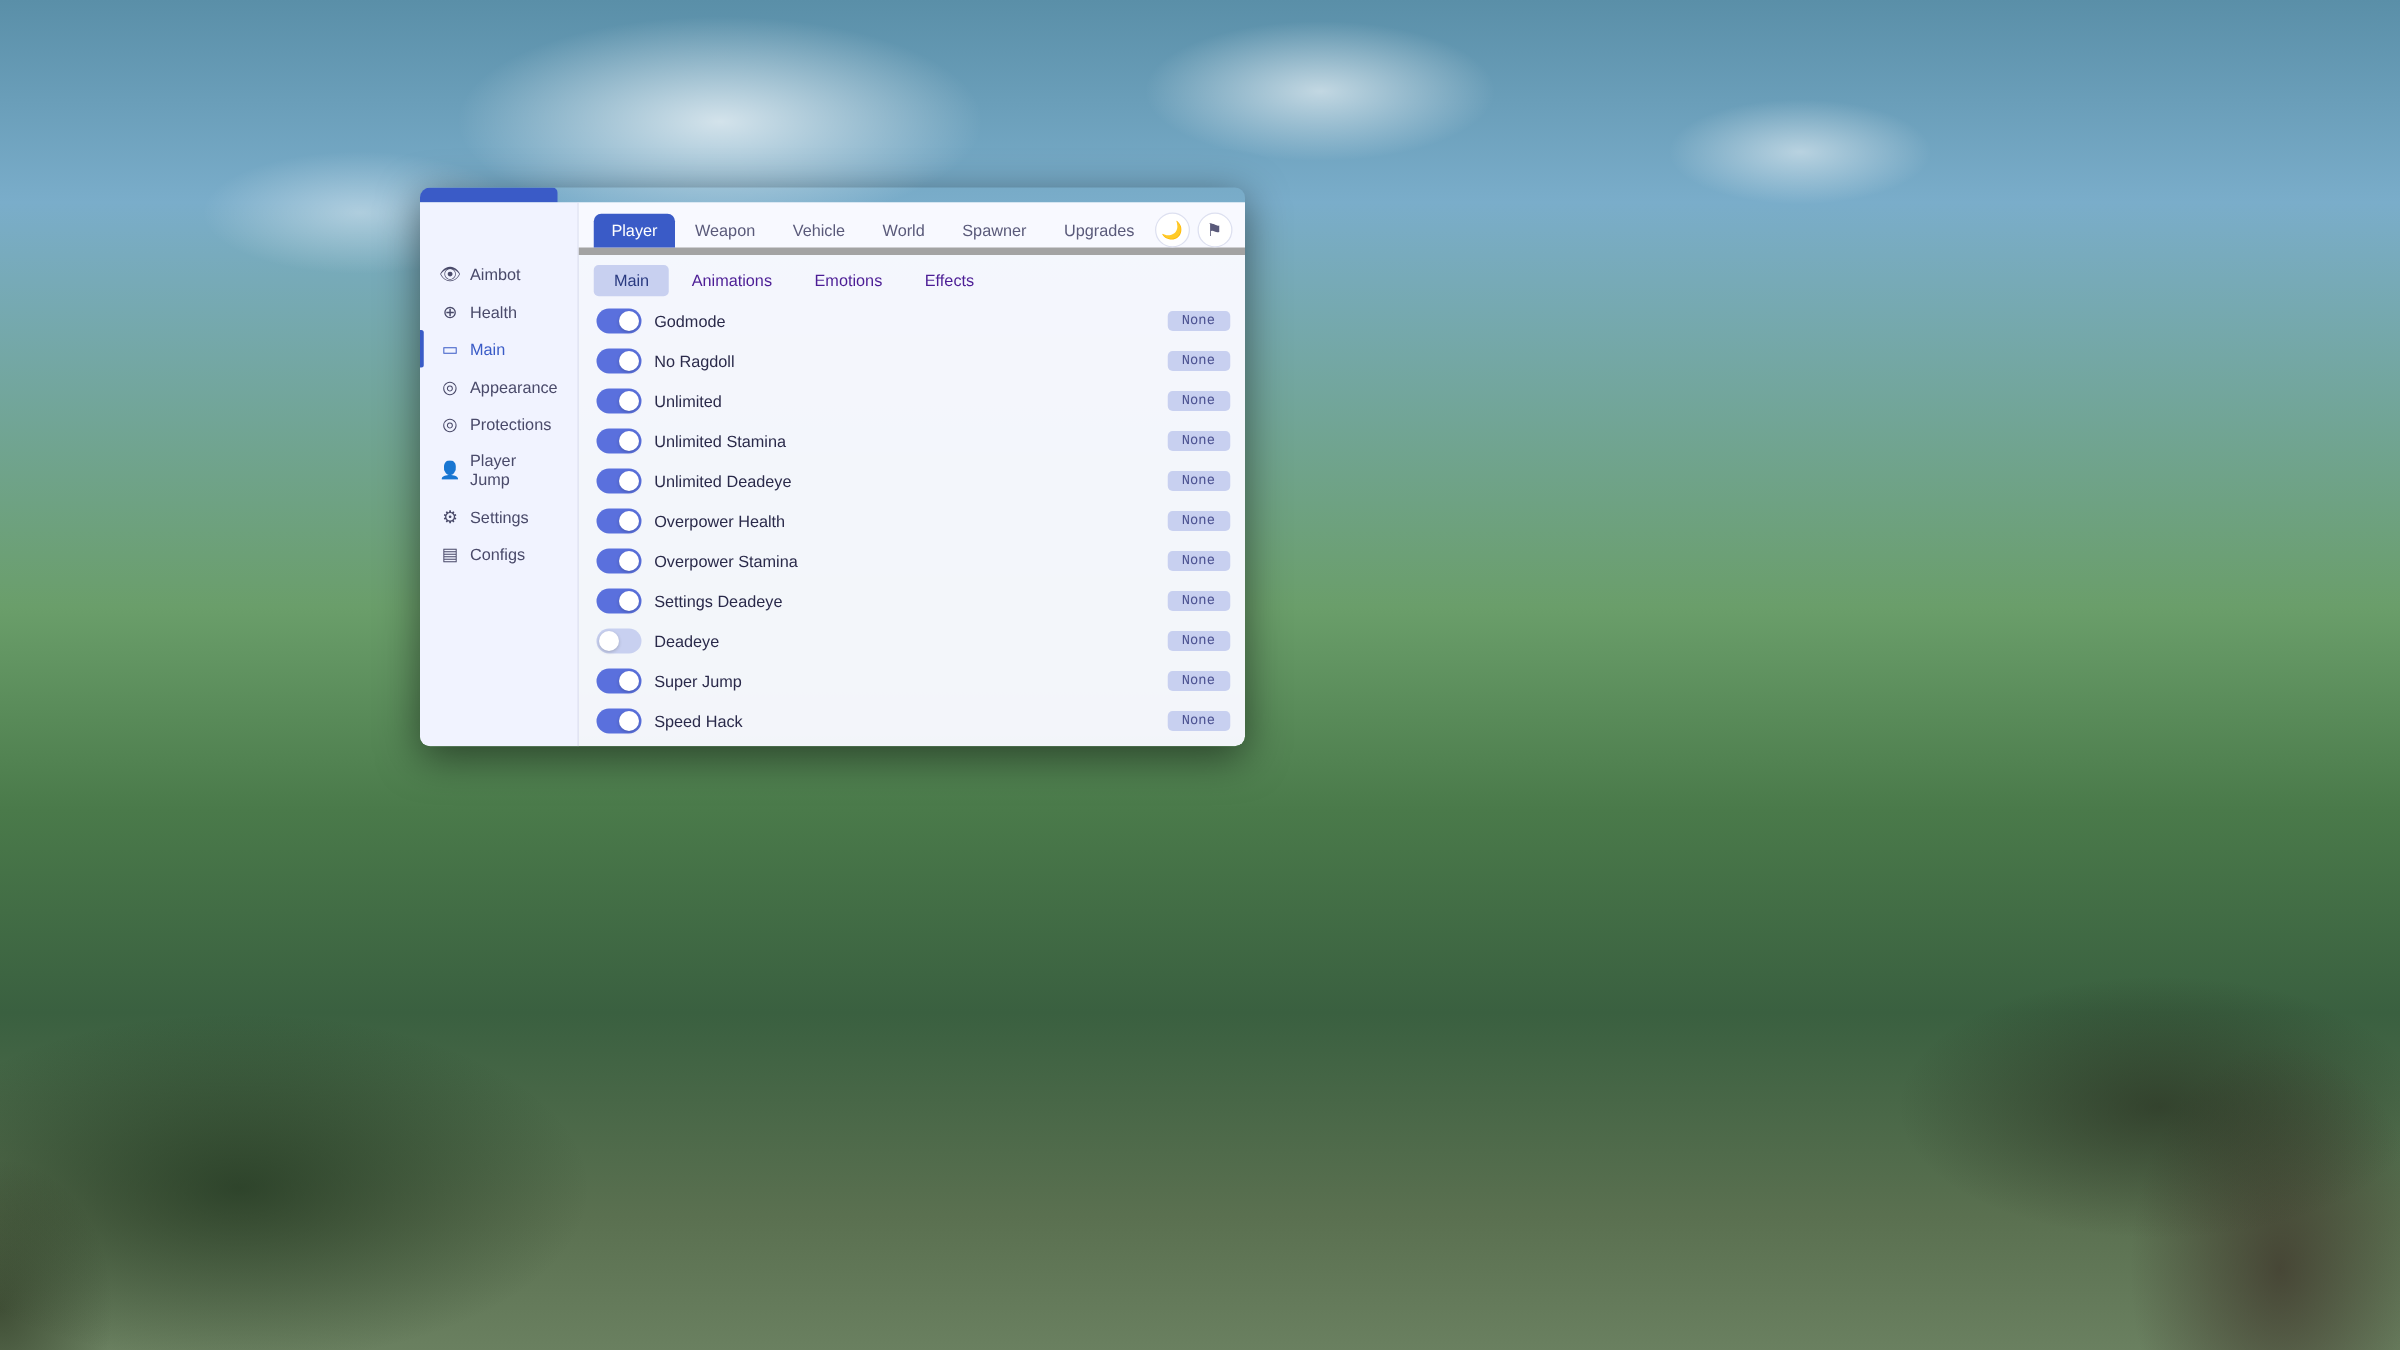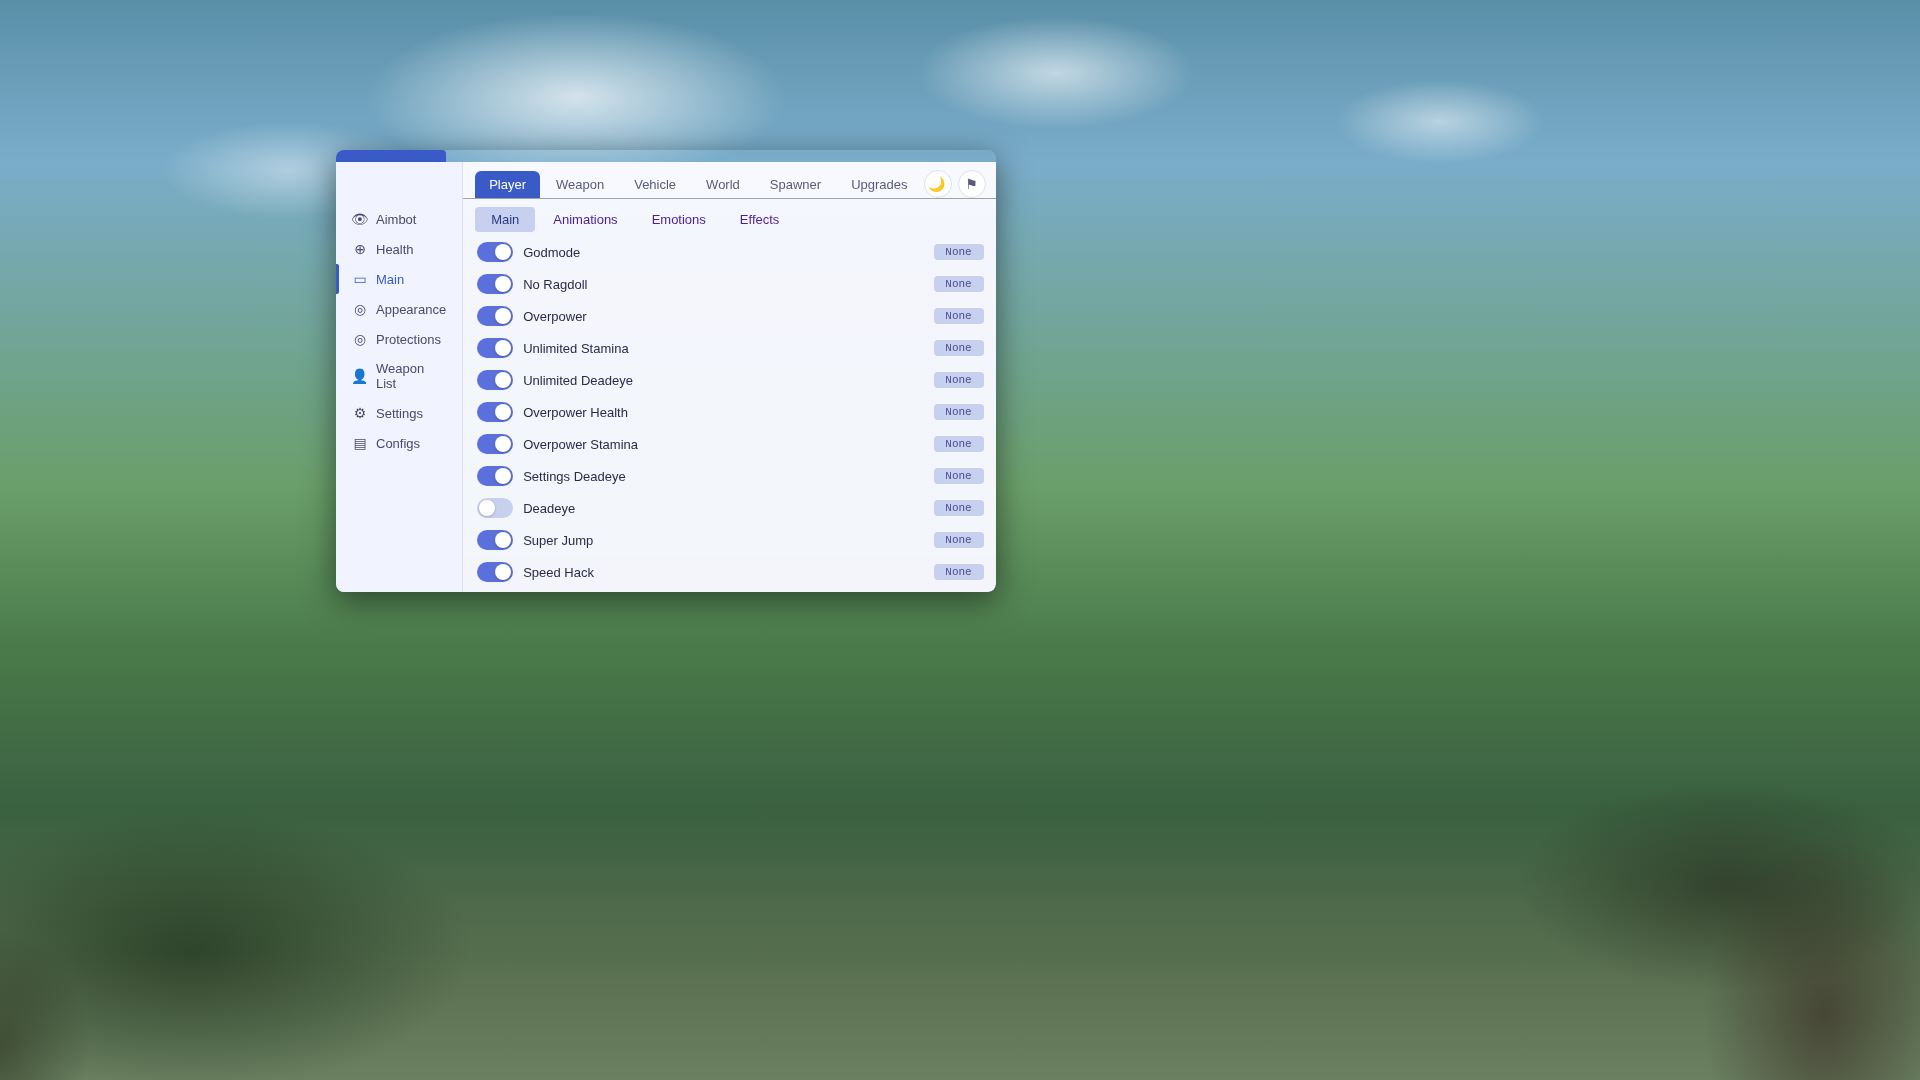--- a/index.html
+++ b/index.html
@@ -164,21 +164,21 @@
       border-radius: 0 0 8px 8px;
     }
 
     
     .top-tabs {
       display: flex;
       align-items: center;
       padding: 8px 12px 0;
       background: rgba(248, 249, 255, 0.97);
       gap: 2px;
-      border-bottom: 1px solid #a3a3a3;
+      border-bottom: 6px solid #a3a3a3;
     }
 
     .top-tab {
       padding: 6px 14px;
       font-size: 13px;
       color: #5a5a7a;
       border-radius: 6px 6px 0 0;
       cursor: pointer;
       border: none;
       background: transparent;
@@ -349,21 +349,21 @@
           <div class="sidebar-item">
     <span class="sidebar-icon">◎</span>
     <span>Appearance</span>
   </div>
           <div class="sidebar-item">
     <span class="sidebar-icon">◎</span>
     <span>Protections</span>
   </div>
           <div class="sidebar-item">
     <span class="sidebar-icon">👤</span>
-    <span>Weapon List</span>
+    <span>Player Jump</span>
   </div>
           <div class="sidebar-item">
     <span class="sidebar-icon">⚙</span>
     <span>Settings</span>
   </div>
           <div class="sidebar-item">
     <span class="sidebar-icon">▤</span>
     <span>Configs</span>
   </div>
         </nav>
@@ -407,21 +407,21 @@
     <div class="toggle on">
       <div class="toggle-knob"></div>
     </div>
     <span class="feature-name">No Ragdoll</span>
     <span class="feature-badge">None</span>
   </div>
           <div class="feature-row">
     <div class="toggle on">
       <div class="toggle-knob"></div>
     </div>
-    <span class="feature-name">Overpower</span>
+    <span class="feature-name">Unlimited</span>
     <span class="feature-badge">None</span>
   </div>
           <div class="feature-row">
     <div class="toggle on">
       <div class="toggle-knob"></div>
     </div>
     <span class="feature-name">Unlimited Stamina</span>
     <span class="feature-badge">None</span>
   </div>
           <div class="feature-row">

